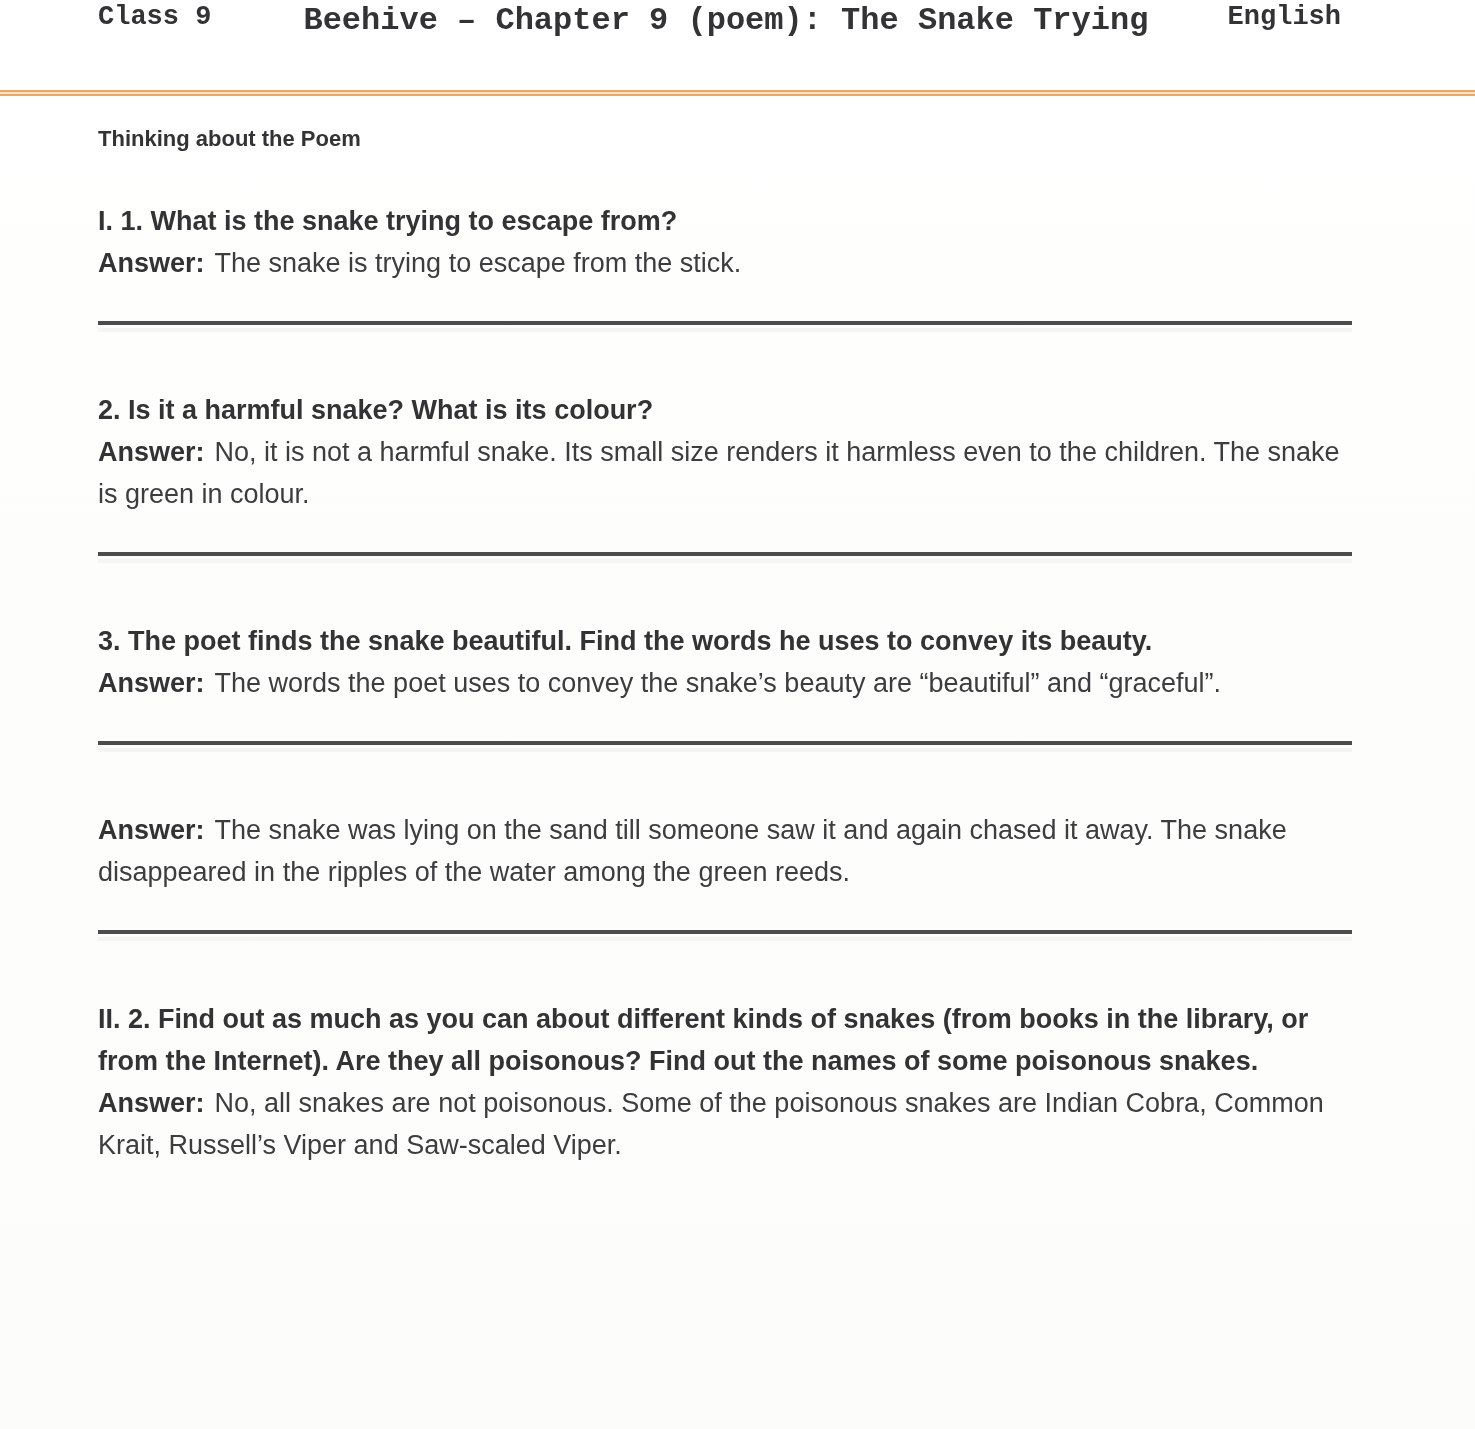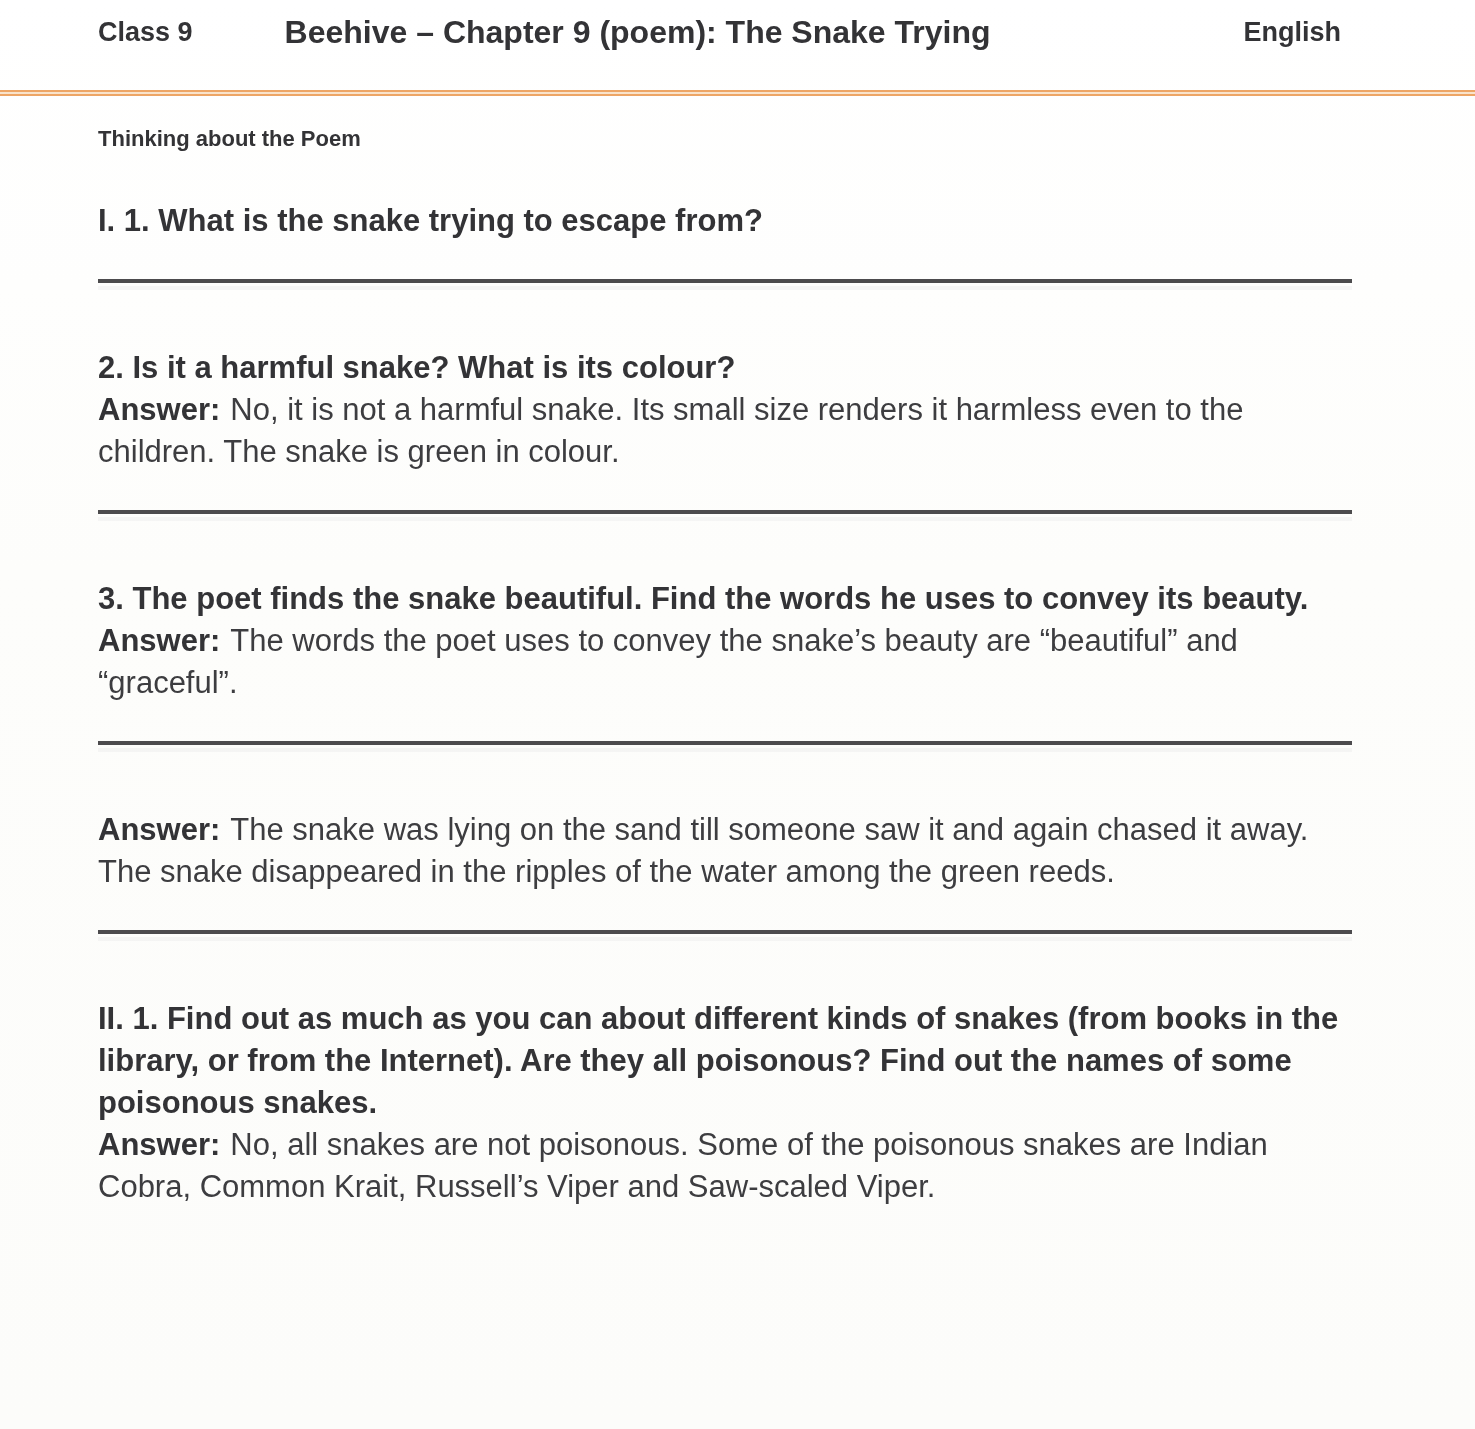--- a/index.html
+++ b/index.html
@@ -17,23 +17,24 @@
     color:var(--text);
     overflow:hidden;
   }
   .page{
     width:1475px; height:1429px;
     background:linear-gradient(180deg,#ffffff 0%, #fdfdfb 40%, #fcfcfa 100%);
   }
   
   .doc-header{
     display:flex;
-    align-items:center;
+    align-items:flex-start;
     padding:2px 98px 0 98px;
     height:62px;
+    font-family:Liberation Mono, monospace;
   }
   .doc-header .class-label{
     font-weight:bold;
     font-size:27px;
     color:var(--heading);
     white-space:nowrap;
   }
   .doc-header .doc-title{
     font-weight:bold;
     font-size:32px;
@@ -61,21 +62,21 @@
   
   .doc-body{
     padding:30px 123px 0 98px;
   }
   .section-heading{
     font-weight:bold;
     font-size:22px;
     color:var(--heading);
     margin-bottom:48px;
   }
-  .qa{ font-size:31px; line-height:42px; }
+  .qa{ font-size:27px; line-height:42px; }
   .qa .question{
     font-weight:bold;
     color:var(--heading);
   }
   .qa .answer{ color:var(--text); }
   .qa .answer .answer-label{
     font-weight:bold;
     color:var(--heading);
     margin-right:10px;
   }
@@ -98,20 +99,23 @@
     <span class="subject-label">English</span>
   </header>
 
   <hr class="accent-rule">
 
   <main class="doc-body">
     <h2 class="section-heading">Thinking about the Poem</h2>
     <div id="qa-container">
   <section class="qa">
     <p class="question">I. 1. What is the snake trying to escape from?</p>
+    <p class="answer">
+      <strong class="answer-label">Answer:</strong><span>The snake is trying to escape from the stick.</span>
+    </p>
     <hr class="divider">
   </section>
 
   <section class="qa">
     <p class="question">2. Is it a harmful snake? What is its colour?</p>
     <p class="answer">
       <strong class="answer-label">Answer:</strong><span>No, it is not a harmful snake. Its small size renders it harmless even to the children. The snake is green in colour.</span>
     </p>
     <hr class="divider">
   </section>
@@ -126,21 +130,21 @@
 
 
   <section class="qa">
     <p class="answer">
       <strong class="answer-label">Answer:</strong><span>The snake was lying on the sand till someone saw it and again chased it away. The snake disappeared in the ripples of the water among the green reeds.</span>
     </p>
     <hr class="divider">
   </section>
 
   <section class="qa">
-    <p class="question">II. 1. Find out as much as you can about different kinds of snakes (from books in the library, or from the Internet). Are they all poisonous? Find out the names of some poisonous snakes.</p>
+    <p class="question">II. 2. Find out as much as you can about different kinds of snakes (from books in the library, or from the Internet). Are they all poisonous? Find out the names of some poisonous snakes.</p>
     <p class="answer">
       <strong class="answer-label">Answer:</strong><span>No, all snakes are not poisonous. Some of the poisonous snakes are Indian Cobra, Common Krait, Russell’s Viper and Saw-scaled Viper.</span>
     </p>
 
   </section>
 </div>
   </main>
 
 </div>
 

